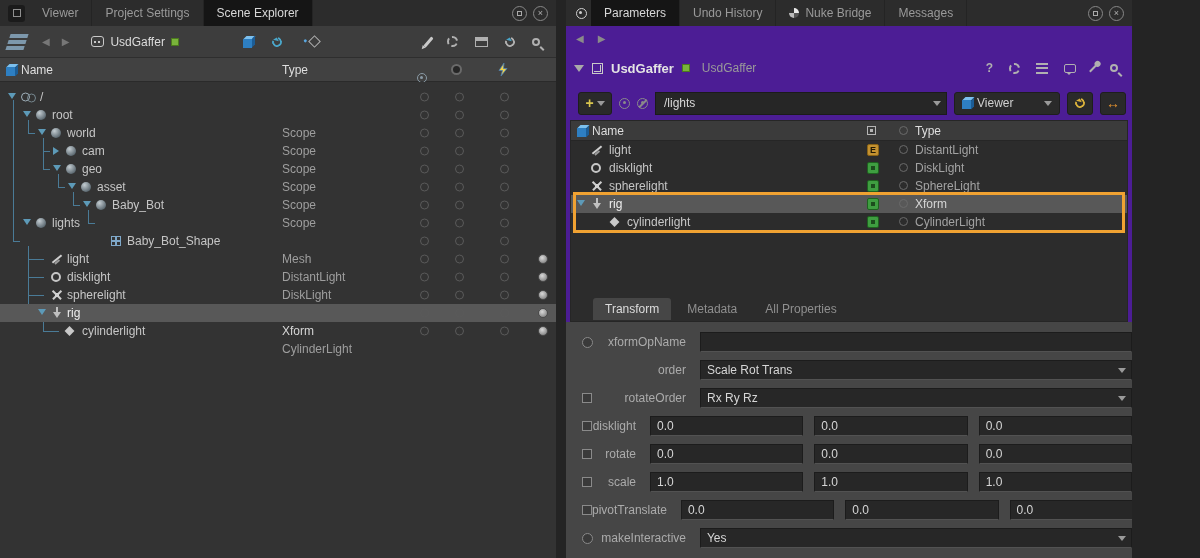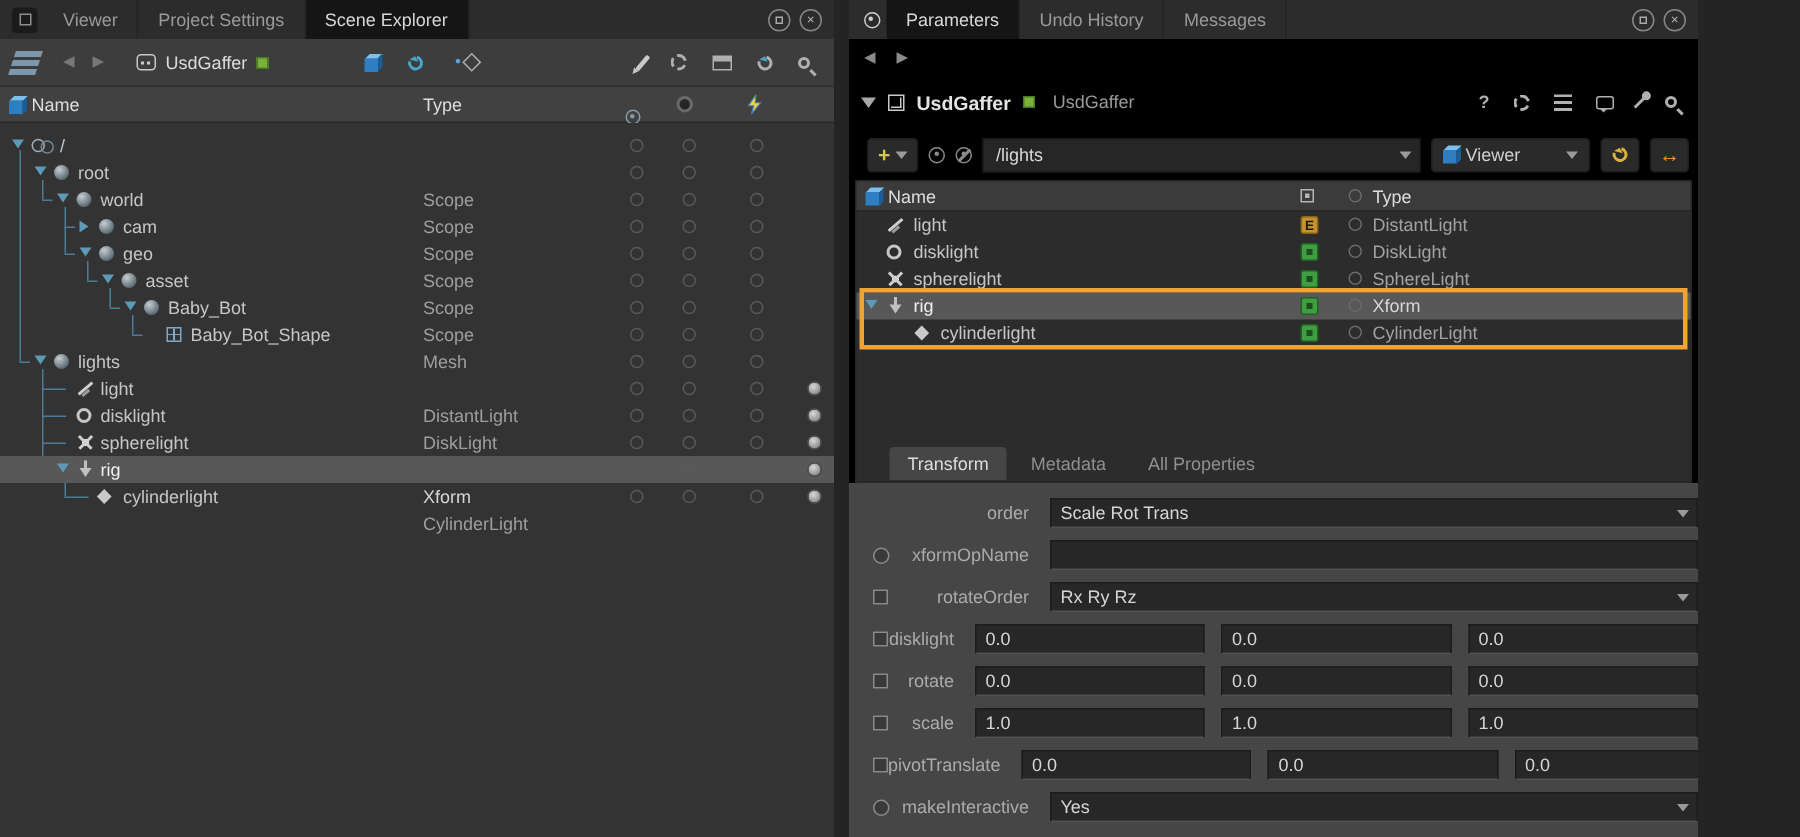--- a/index.html
+++ b/index.html
@@ -1,19 +1,19 @@
 <!DOCTYPE html>
 <html><head>
 <meta charset="utf-8">
 <style>
 *{margin:0;padding:0;box-sizing:border-box}
 html,body{width:1200px;height:558px;overflow:hidden;background:#242424;font-family:"Liberation Sans","DejaVu Sans",sans-serif;font-size:12px;color:#c8c8c8}
 i{font-style:normal;display:block}
 .app{position:relative;width:1200px;height:558px;display:flex}
-.panel{position:relative;background:#000000;height:558px;overflow:hidden}
+.panel{position:relative;background:#4c1d95;height:558px;overflow:hidden}
 .panel.left{width:556px}
 .divider{width:10px;height:558px;background:#242424}
 .panel.right{width:566px}
 .abs{position:absolute}
 
 
 .tabbar{position:absolute;top:0;left:0;right:0;height:26px;background:#2c2c2c;display:flex;align-items:stretch;z-index:5}
 .tab{display:flex;align-items:center;gap:6px;padding:0 13px;color:#9a9a9a;border-right:1px solid #242424;white-space:nowrap}
 .tab.active{background:#151515;color:#d8d8d8}
 .spacer{flex:1}
@@ -294,32 +294,32 @@
       <div class="trow">
         <i class="arr down" style="left:83px"></i>
         <i class="tic i-sphere" style="left:96px"></i>
         <span class="tlabel" style="left:112px">Baby_Bot</span>
         <span class="ttype">Scope</span>
         <i class="tog" style="left:420px"></i>
           <i class="tog" style="left:455px"></i>
           <i class="tog" style="left:500px"></i>
       </div>
       <div class="trow">
-        <i class="tic i-mesh" style="left:111px"></i>
-        <span class="tlabel" style="left:127px">Baby_Bot_Shape</span>
-        <span class="ttype">Mesh</span>
-        <i class="tog" style="left:420px"></i>
-          <i class="tog" style="left:455px"></i>
-          <i class="tog" style="left:500px"></i>
-      </div>
-      <div class="trow">
         <i class="arr down" style="left:23px"></i>
         <i class="tic i-sphere" style="left:36px"></i>
         <span class="tlabel" style="left:52px">lights</span>
         <span class="ttype"></span>
+        <i class="tog" style="left:420px"></i>
+          <i class="tog" style="left:455px"></i>
+          <i class="tog" style="left:500px"></i>
+      </div>
+      <div class="trow">
+        <i class="tic i-mesh" style="left:111px"></i>
+        <span class="tlabel" style="left:127px">Baby_Bot_Shape</span>
+        <span class="ttype">Mesh</span>
         <i class="tog" style="left:420px"></i>
           <i class="tog" style="left:455px"></i>
           <i class="tog" style="left:500px"></i>
       </div>
       <div class="trow">
         <i class="tic i-dist" style="left:51px"></i>
         <span class="tlabel" style="left:67px">light</span>
         <span class="ttype">DistantLight</span>
         <i class="tog" style="left:420px"></i>
           <i class="tog" style="left:455px"></i>
@@ -369,20 +369,24 @@
   <div class="divider"></div>
 
   <div class="panel right">
     <div class="tabbar">
       <i class="pcirc"></i>
       <div class="tab active">
           <span>Parameters</span>
         </div>
       <div class="tab">
           <span>Undo History</span>
+        </div>
+      <div class="tab">
+          <i class="nukeicon"></i>
+          <span>Nuke Bridge</span>
         </div>
       <div class="tab">
           <span>Messages</span>
         </div>
       <div class="spacer"></div>
       <div class="winbtns">
         <i class="win">
             <i class="sq"></i>
           </i>
         <i class="win">×</i>
@@ -482,37 +486,37 @@
 
       <div class="proptabs">
         <span class="ptab active">Transform</span>
         <span class="ptab">Metadata</span>
         <span class="ptab">All Properties</span>
       </div>
     </div>
 
     <div class="form">
       <div class="frow">
+        <i class="ficon circ"></i>
+        <span class="flabel">xformOpName</span>
+        <div class="fields">
+            <input class="fin" value="" style="">
+          </div>
+      </div>
+      <div class="frow">
         <i class="ficon"></i>
         <span class="flabel">order</span>
         <div class="fields">
           <div class="fsel">
               <span>Scale Rot Trans</span>
               <i class="caret"></i>
             </div>
         </div>
       </div>
       <div class="frow">
-        <i class="ficon circ"></i>
-        <span class="flabel">xformOpName</span>
-        <div class="fields">
-            <input class="fin" value="" style="">
-          </div>
-      </div>
-      <div class="frow">
         <i class="ficon sq"></i>
         <span class="flabel">rotateOrder</span>
         <div class="fields">
           <div class="fsel">
               <span>Rx Ry Rz</span>
               <i class="caret"></i>
             </div>
         </div>
       </div>
       <div class="frow">

